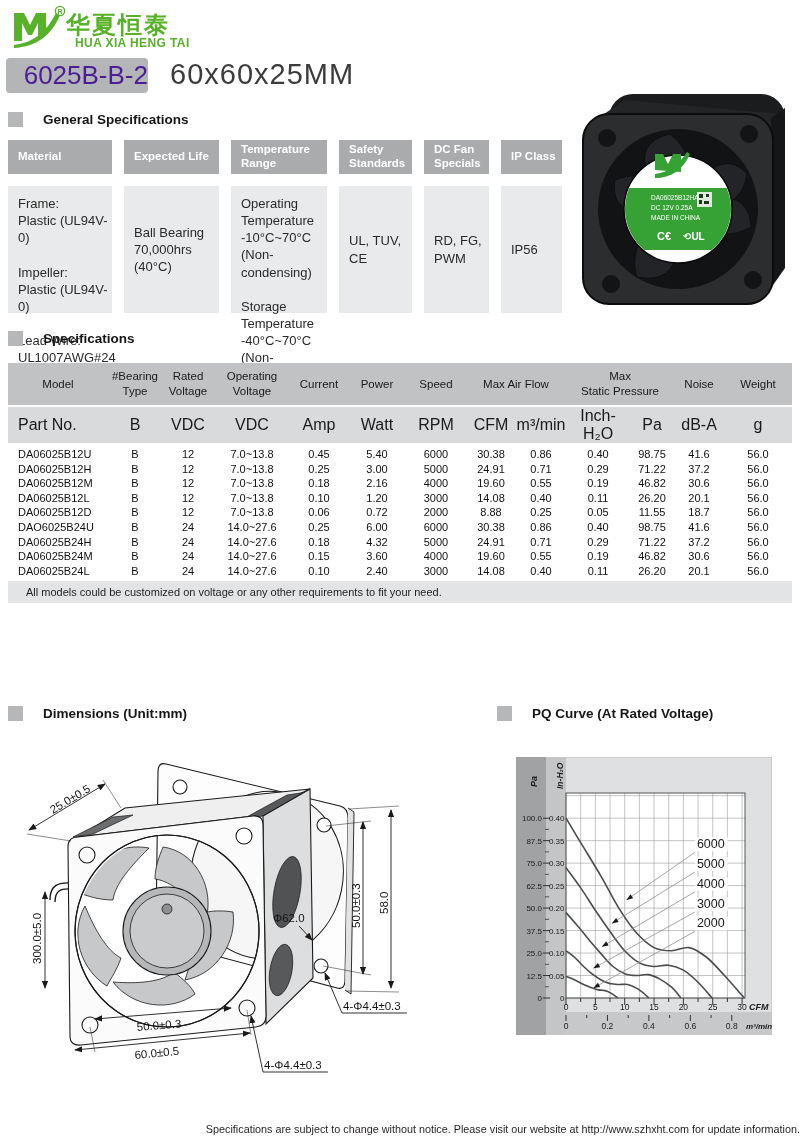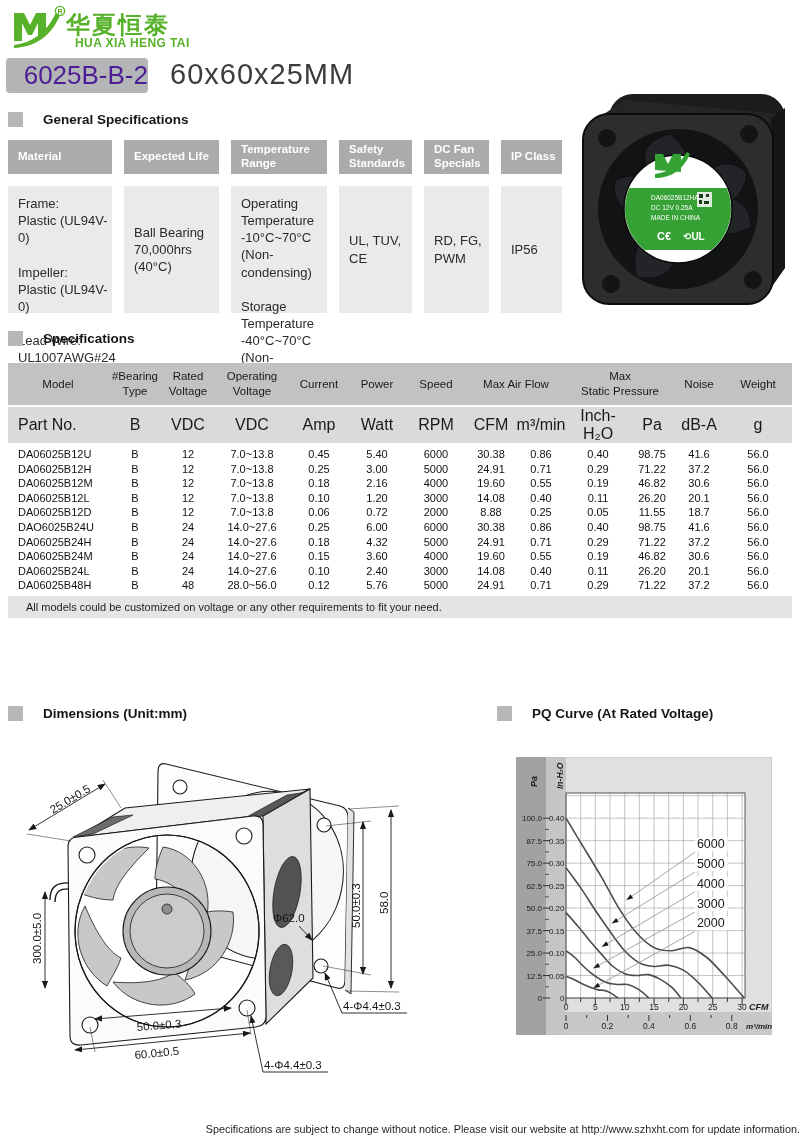--- a/index.html
+++ b/index.html
@@ -322,35 +322,20 @@
           <td>24</td>
           <td>14.0~27.6</td>
           <td>0.10</td>
           <td>2.40</td>
           <td>3000</td>
           <td>14.08</td>
           <td>0.40</td>
           <td>0.11</td>
           <td>26.20</td>
           <td>20.1</td>
-          <td>56.0</td>
-        </tr>
-        <tr>
-          <td class="c-model">DA06025B48H</td>
-          <td>B</td>
-          <td>48</td>
-          <td>28.0~56.0</td>
-          <td>0.12</td>
-          <td>5.76</td>
-          <td>5000</td>
-          <td>24.91</td>
-          <td>0.71</td>
-          <td>0.29</td>
-          <td>71.22</td>
-          <td>37.2</td>
           <td>56.0</td>
         </tr>
       </tbody>
     <tfoot>
       <tr class="spec-note">
         <td colspan="13">All models could be customized on voltage or any other requirements to fit your need.</td>
       </tr>
     </tfoot>
   </table>
 

